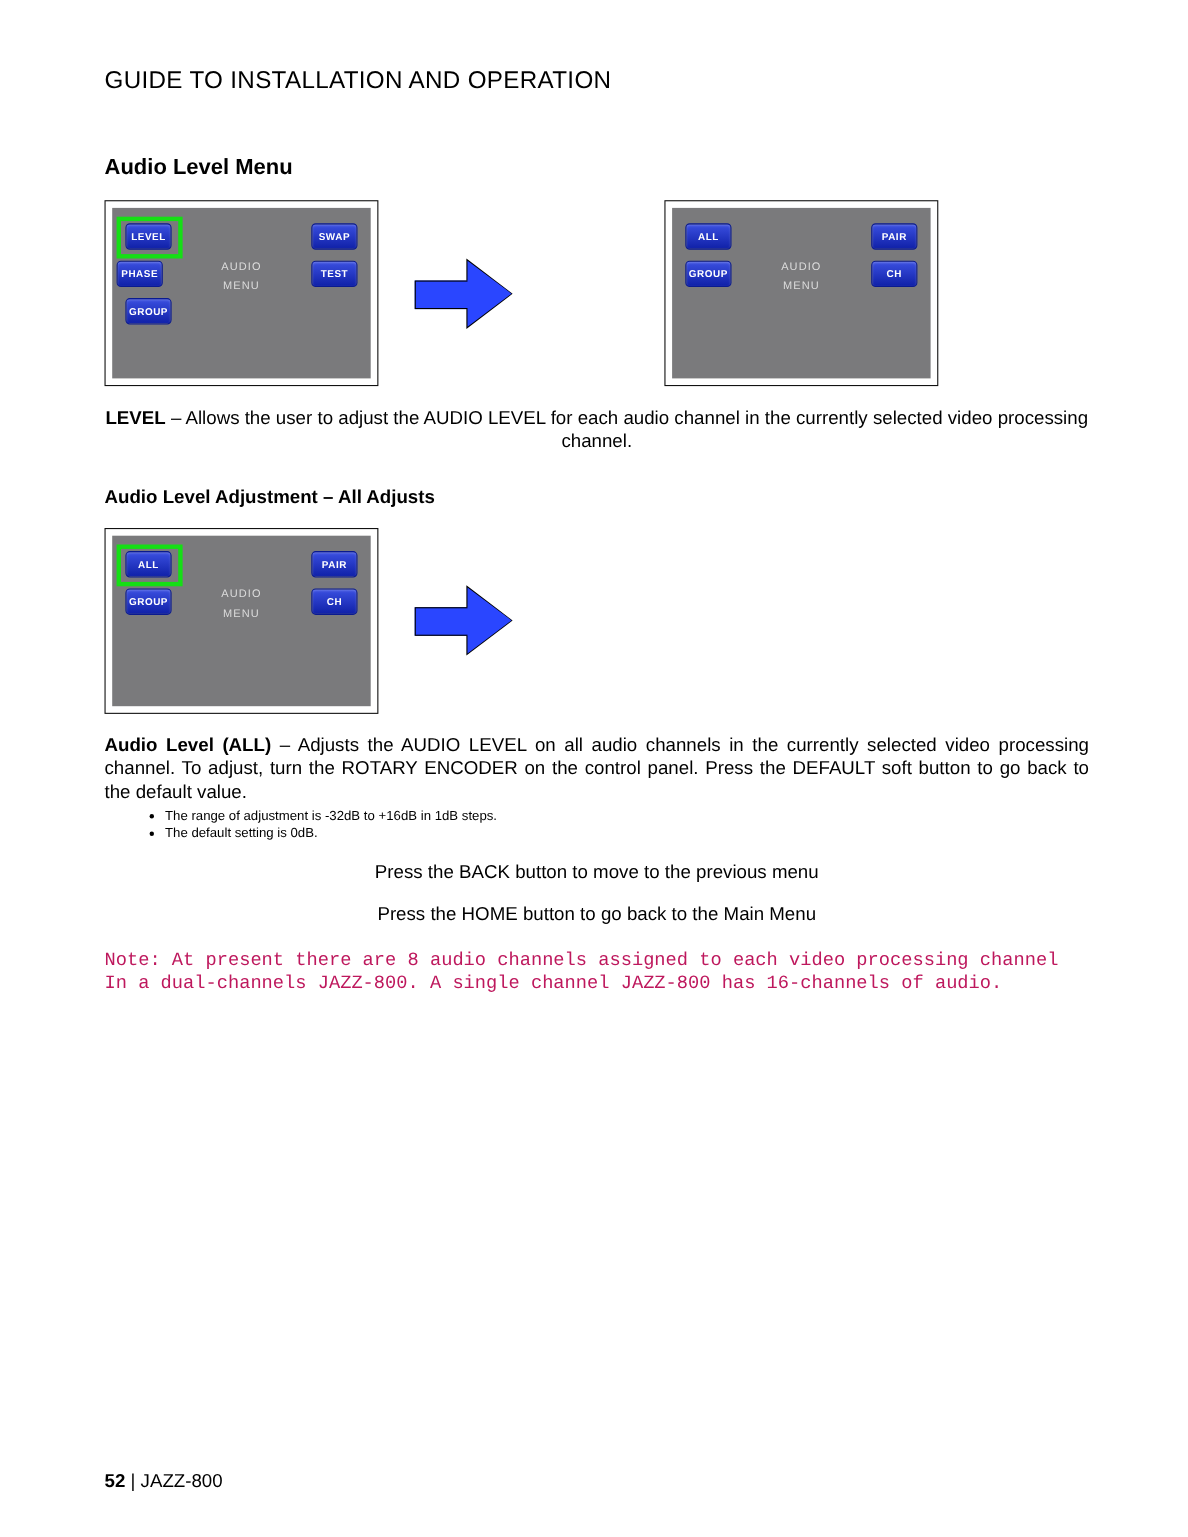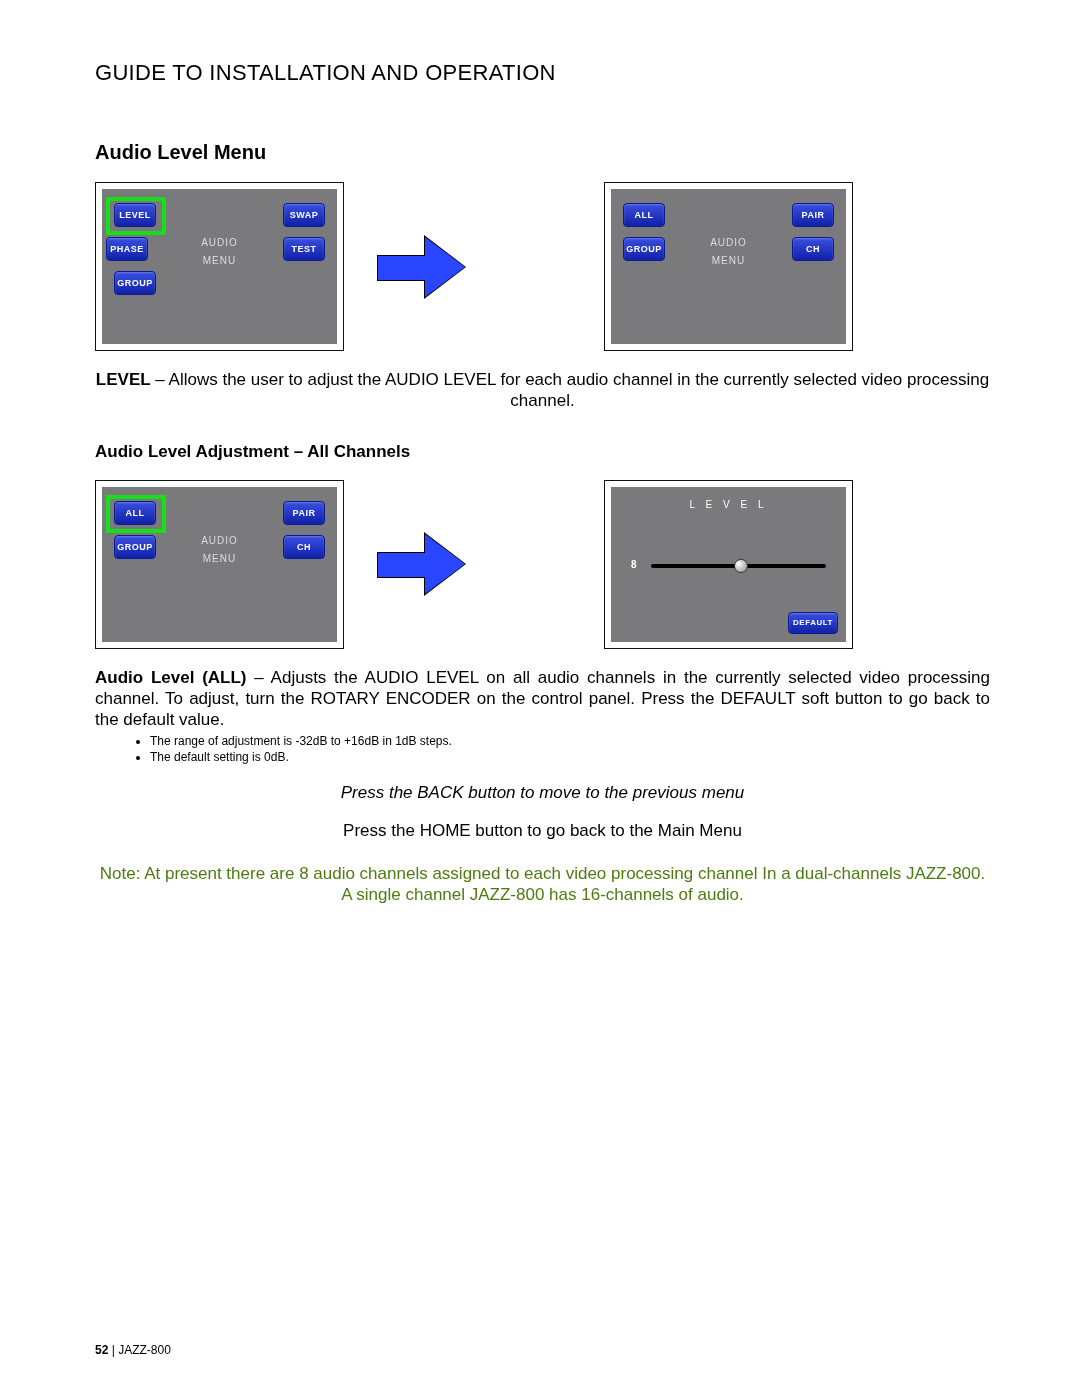--- a/index.html
+++ b/index.html
@@ -19,22 +19,22 @@
   .arrow-wrap{width:155px;display:flex;justify-content:center;}
   .arrow{position:relative;width:90px;height:60px;}
   .arrow-stem{position:absolute;left:0;top:18px;width:50px;height:24px;background:#2a46ff;border:1.5px solid #000;}
   .arrow-head{position:absolute;left:48px;top:0;width:0;height:0;border-top:30px solid transparent;border-bottom:30px solid transparent;border-left:40px solid #2a46ff;}
   .arrow-head-outline{position:absolute;left:47px;top:-2px;width:0;height:0;border-top:32px solid transparent;border-bottom:32px solid transparent;border-left:42px solid #000;}
   .body-text p{font-size:17px;line-height:1.25;margin:18px 0 0 0;text-align:center;}
   .body-text p.justify{text-align:justify;}
   .sub-title{font-weight:bold;font-size:17px;margin-top:30px;margin-bottom:18px;}
   ul.bullets{margin:4px 0 0 55px;padding:0;font-size:12px;}
   ul.bullets li{margin:2px 0;}
-  .note{color:#4d7c0f;font-size:17px;text-align:center;margin-top:22px;line-height:1.25;}
-  .footer{position:absolute;bottom:40px;left:95px;font-size:12px;}
+  .note{color:#be185d;font-size:17px;margin-top:22px;line-height:1.25;font-family:Liberation Mono, monospace;}
+  .footer{position:absolute;bottom:40px;left:95px;font-size:17px;}
   .footer b{font-weight:bold;}
   .slider-screen{width:235px;height:155px;background:#7a7a7c;position:relative;}
   .slider-title{position:absolute;top:12px;left:0;right:0;text-align:center;color:#fff;font-size:10px;letter-spacing:4px;}
   .slider-track-box{position:absolute;top:70px;left:20px;right:20px;height:18px;}
   .slider-num{position:absolute;left:0;top:2px;color:#fff;font-size:10px;font-weight:bold;}
   .slider-track{position:absolute;left:20px;right:0;top:7px;height:4px;background:#000;border-radius:2px;}
   .slider-knob{position:absolute;top:2px;left:calc(50% + 5px);width:12px;height:12px;background:radial-gradient(circle at 30% 30%,#fff,#888);border-radius:50%;border:1px solid #333;}
 </style>
 </head>
 <body>
@@ -73,21 +73,21 @@
         <div class="center-label" style="left:0;right:0;top:48px;">AUDIO</div>
         <div class="center-label" style="left:0;right:0;top:66px;">MENU</div>
       </div>
     </div>
   </div>
 
   <div class="body-text">
     <p><b>LEVEL</b><span> – Allows the user to adjust the AUDIO LEVEL for each audio channel in the currently selected video processing channel.</span></p>
   </div>
 
-  <div class="sub-title">Audio Level Adjustment – All Channels</div>
+  <div class="sub-title">Audio Level Adjustment – All Adjusts</div>
 
   <div class="row">
     <div class="screen-frame left">
       <div class="screen scr1">
         <div class="highlight" style="left:4px;top:8px;width:52px;height:30px;"></div>
         <div class="btn small" style="left:12px;top:14px;">ALL</div>
         <div class="btn small" style="left:12px;top:48px;">GROUP</div>
         <div class="btn small" style="right:12px;top:14px;">PAIR</div>
         <div class="btn small" style="right:12px;top:48px;">CH</div>
         <div class="center-label" style="left:0;right:0;top:48px;">AUDIO</div>
@@ -95,42 +95,31 @@
       </div>
     </div>
     <div class="arrow-wrap">
       <div class="arrow">
         <div class="arrow-head-outline"></div>
         <div class="arrow-stem"></div>
         <div class="arrow-head"></div>
       </div>
     </div>
     <div style="width:105px;"></div>
-    <div class="screen-frame right">
-      <div class="slider-screen">
-        <div class="slider-title">L E V E L</div>
-        <div class="slider-track-box">
-          <div class="slider-num">8</div>
-          <div class="slider-track"></div>
-          <div class="slider-knob"></div>
-        </div>
-        <div class="btn" style="right:8px;bottom:8px;width:48px;height:20px;font-size:8px;">DEFAULT</div>
-      </div>
-    </div>
   </div>
 
   <div class="body-text">
     <p class="justify"><b>Audio Level (ALL)</b><span> – Adjusts the AUDIO LEVEL on all audio channels in the currently selected video processing channel. To adjust, turn the ROTARY ENCODER on the control panel. Press the DEFAULT soft button to go back to the default value.</span></p>
   </div>
   <ul class="bullets">
     <li>The range of adjustment is -32dB to +16dB in 1dB steps.</li>
     <li>The default setting is 0dB.</li>
   </ul>
   <div class="body-text">
-    <p style="margin-top:18px;font-style:italic;">Press the BACK button to move to the previous menu</p>
+    <p style="margin-top:18px;">Press the BACK button to move to the previous menu</p>
     <p style="margin-top:16px;">Press the HOME button to go back to the Main Menu</p>
   </div>
   <div class="note">Note: At present there are 8 audio channels assigned to each video processing channel In a dual-channels JAZZ-800. A single channel JAZZ-800 has 16-channels of audio.</div>
 
   <div class="footer">
     <b>52</b><span>  |  </span><span>JAZZ-800</span>
   </div>
 </div>
 
 </body></html>

